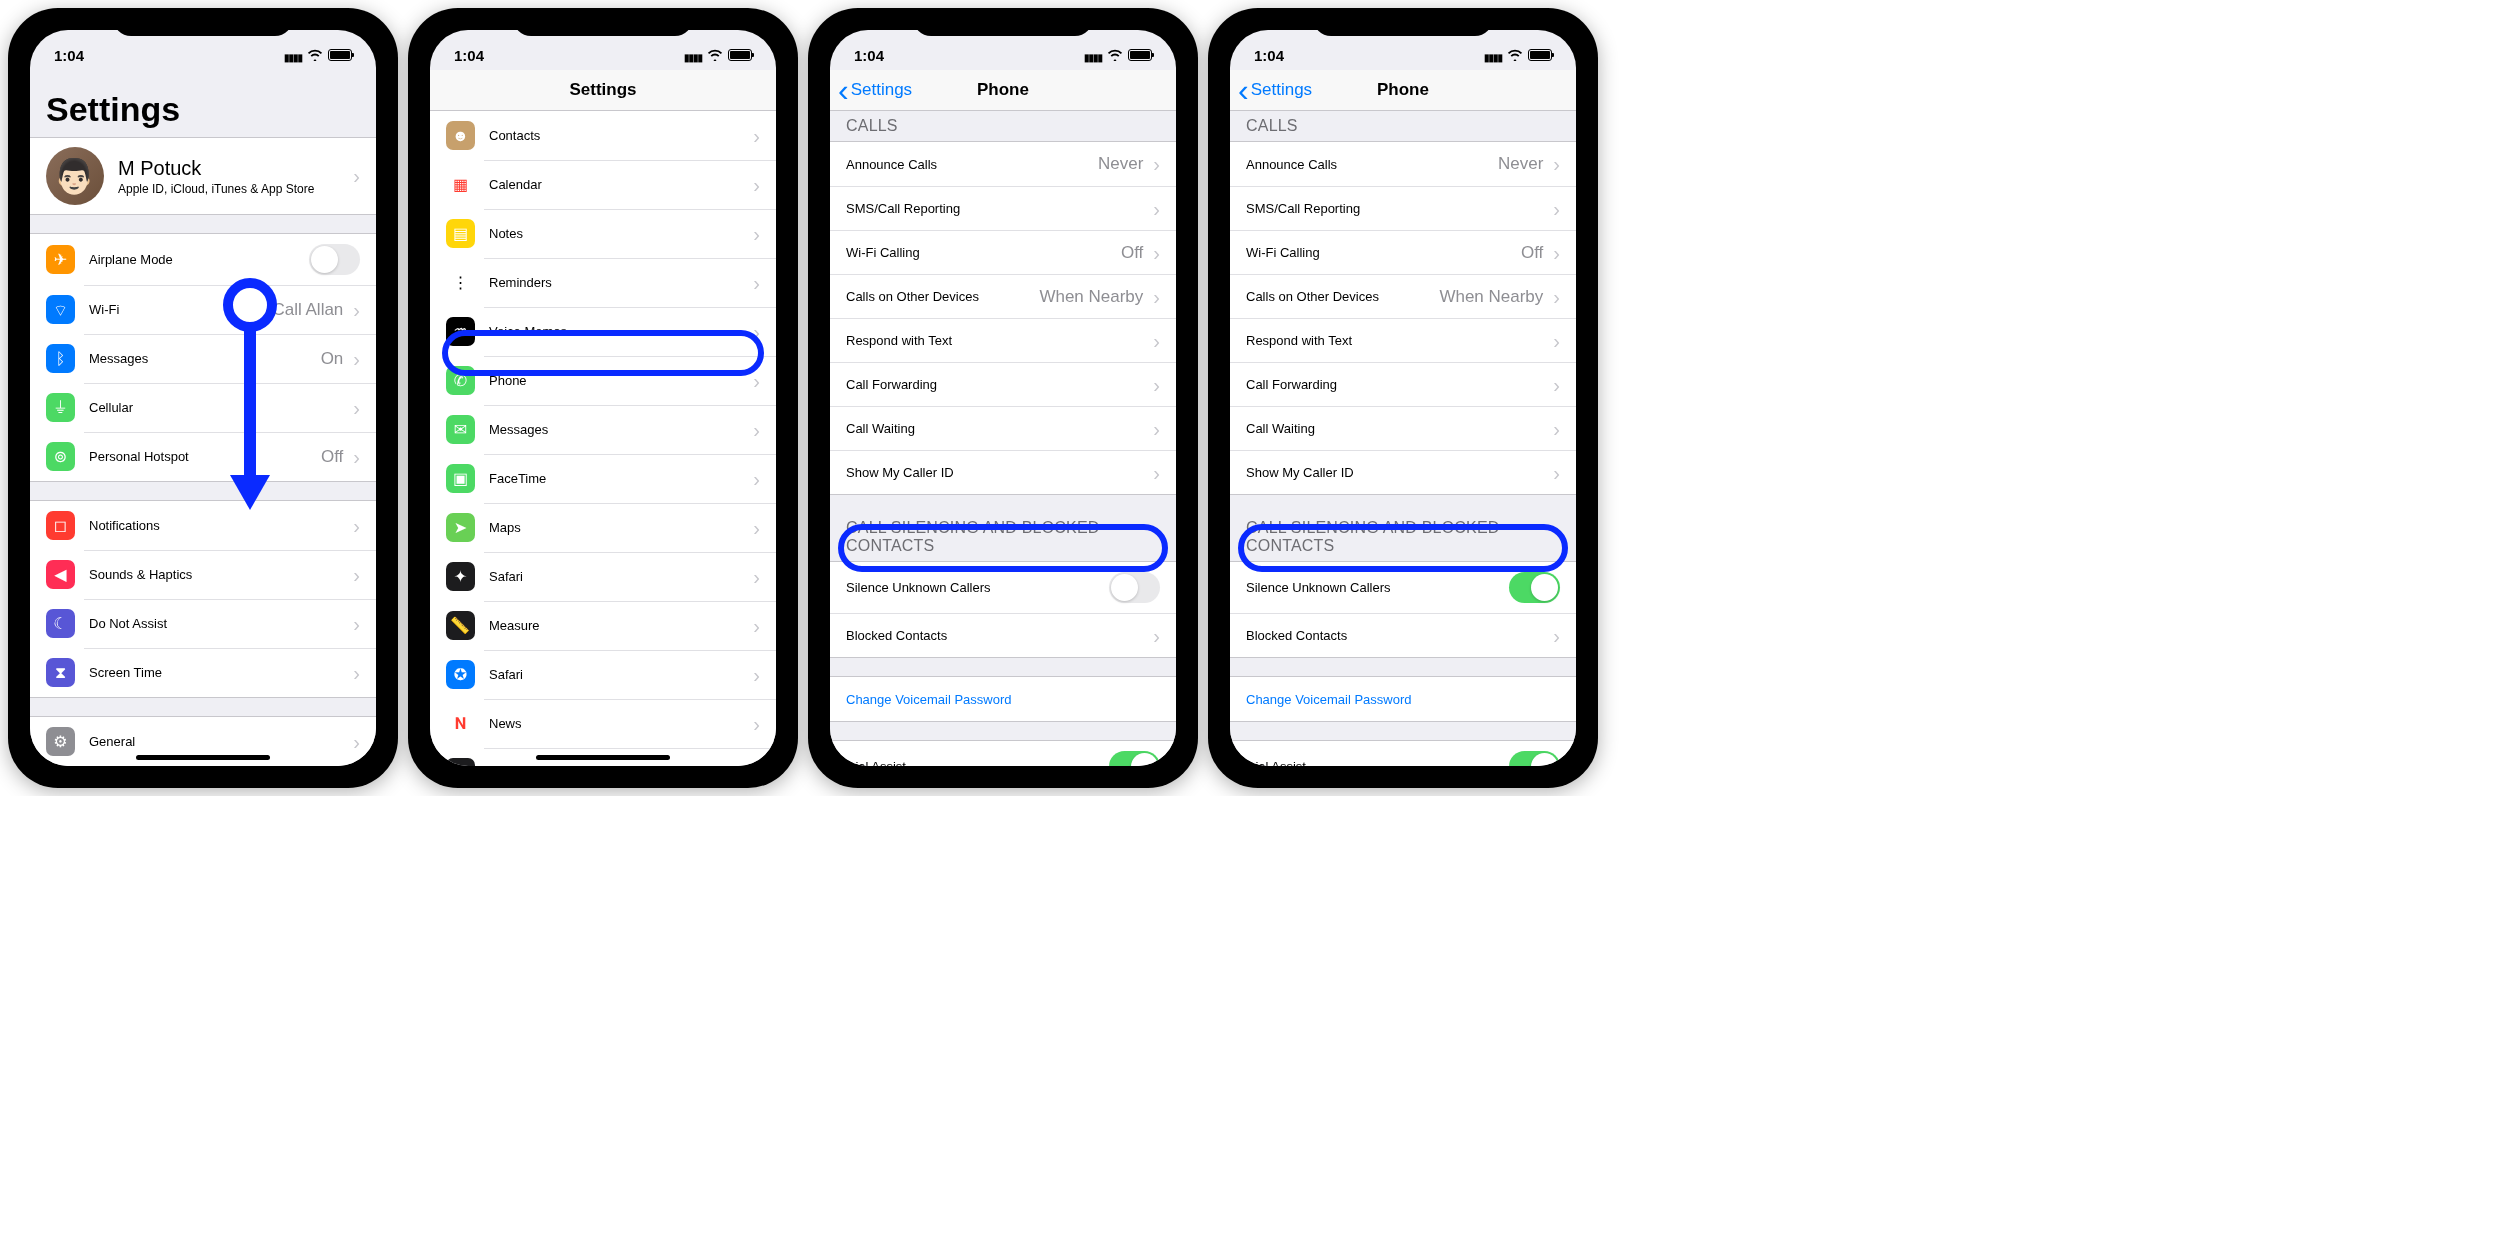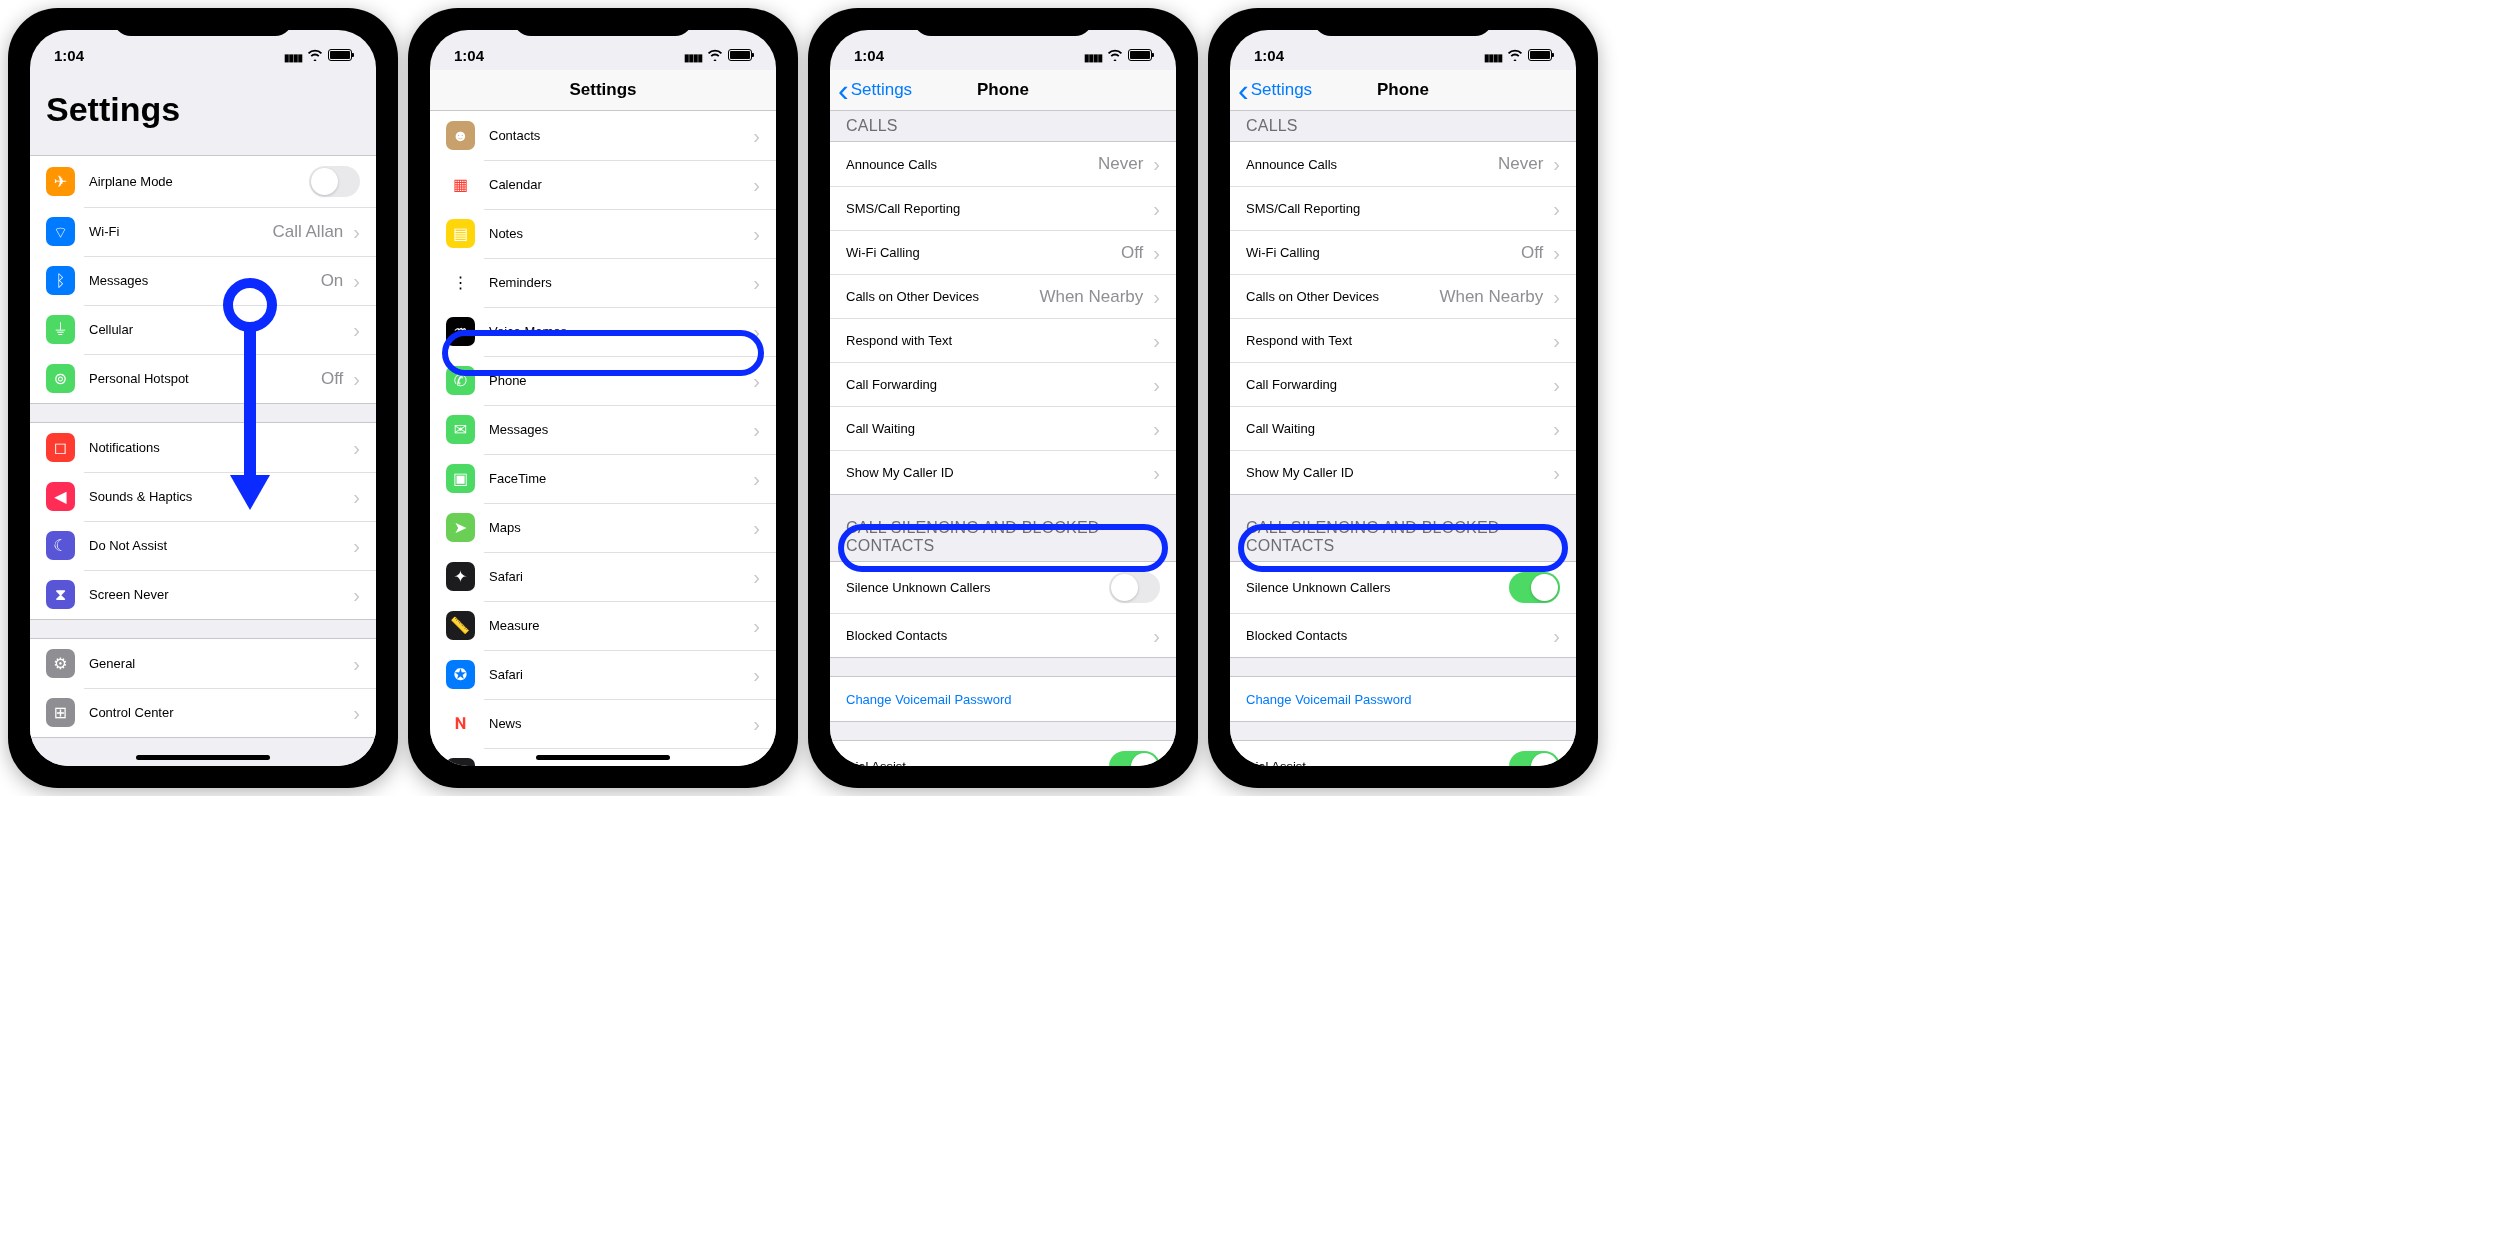--- a/index.html
+++ b/index.html
@@ -73,20 +73,30 @@
         <span>
           <svg width="16" height="12" viewBox="0 0 16 12">
               <path d="M8 10.5a1.3 1.3 0 100 2.6 1.3 1.3 0 000-2.6zm-3.1-2.8a4.4 4.4 0 016.2 0l1.3-1.3a6.3 6.3 0 00-8.8 0zM2.2 5a8.2 8.2 0 0111.6 0l1.3-1.3a10 10 0 00-14.2 0z" fill="#000"></path>
             </svg>
         </span>
         <span class="battery-icon"></span>
       </div>
     </div>
     <div class="scroll">
       <div class="large-title">Settings</div>
+      <div class="row-group">
+        <div class="row profile-row">
+          <div class="avatar"></div>
+          <div class="profile-text" style="flex:1">
+            <div class="name">M Potuck</div>
+            <div class="sub">Apple ID, iCloud, iTunes &amp; App Store</div>
+          </div>
+          <span class="chevron"></span>
+        </div>
+      </div>
       <div class="section">
           <div class="row-group with-icons" id="s1g1">
             <div class="row">
               <div class="app-icon" style="background: rgb(255, 149, 0);">✈︎</div>
               <div class="row-label">Airplane Mode</div>
               <div class="switch off"></div>
             </div>
             <div class="row">
               <div class="app-icon" style="background: rgb(0, 122, 255);">⌔</div>
               <div class="row-label">Wi-Fi</div>
@@ -124,21 +134,21 @@
               <div class="row-label">Sounds &amp; Haptics</div>
               <span class="chevron"></span>
             </div>
             <div class="row">
               <div class="app-icon" style="background: rgb(88, 86, 214);">☾</div>
               <div class="row-label">Do Not Assist</div>
               <span class="chevron"></span>
             </div>
             <div class="row">
               <div class="app-icon" style="background: rgb(88, 86, 214);">⧗</div>
-              <div class="row-label">Screen Never</div>
+              <div class="row-label">Screen Time</div>
               <span class="chevron"></span>
             </div>
           </div>
         </div>
       <div class="section">
           <div class="row-group with-icons" id="s1g3">
             <div class="row">
               <div class="app-icon" style="background: rgb(142, 142, 147);">⚙︎</div>
               <div class="row-label">General</div>
               <span class="chevron"></span>

